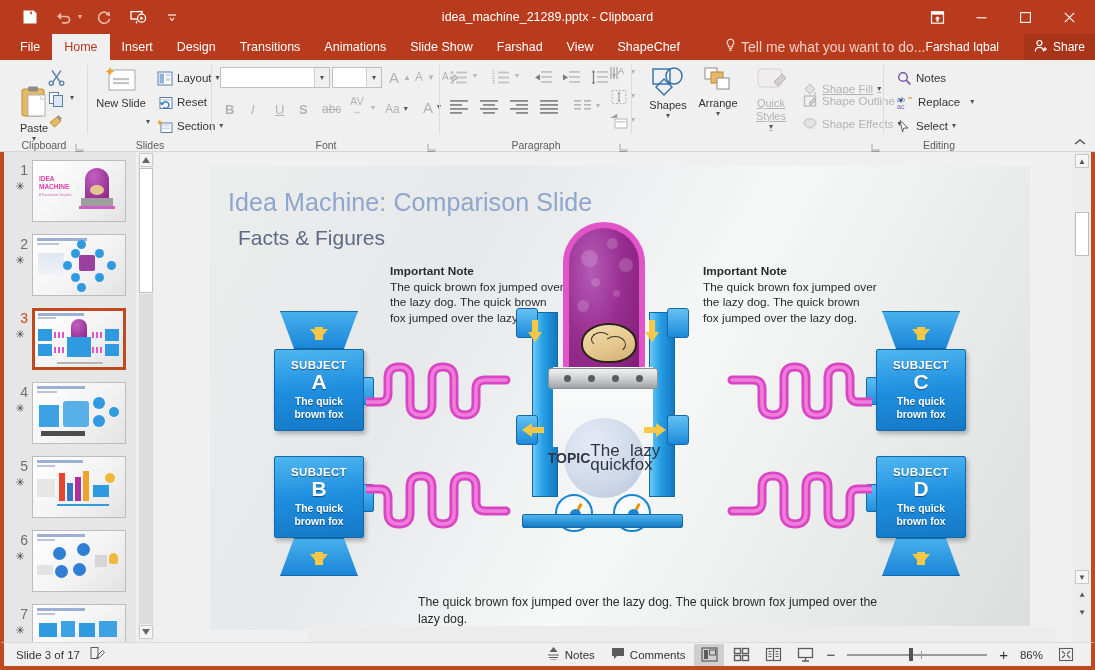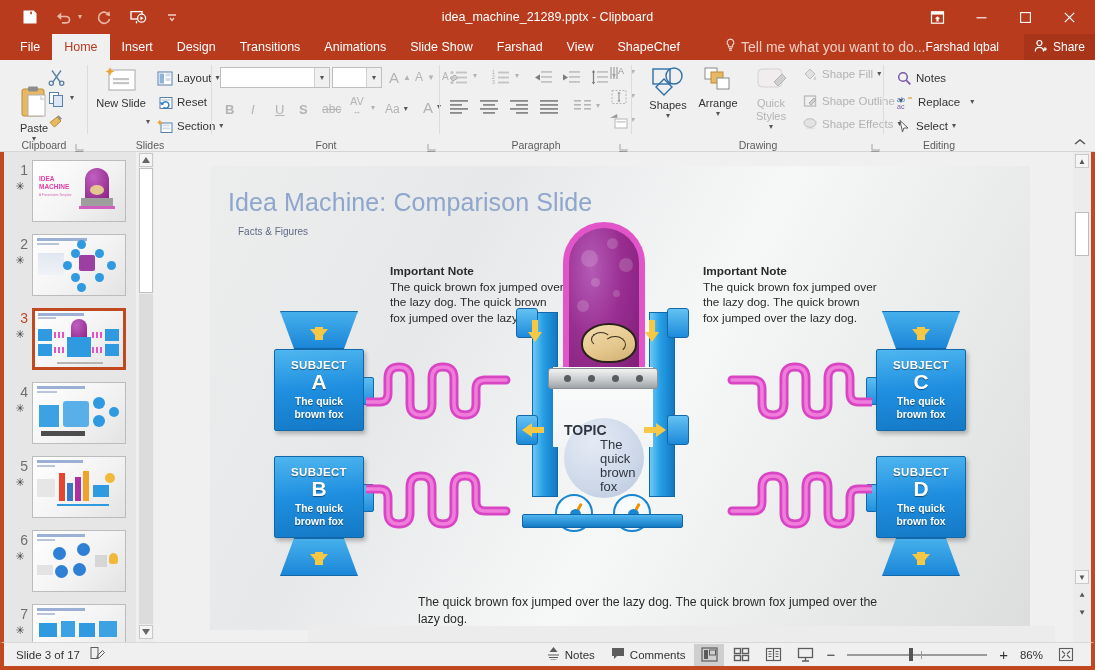--- a/index.html
+++ b/index.html
@@ -117,21 +117,21 @@
   .slide {
     position:absolute; left:54px; top:14px; width:820px; height:464px;
     background:linear-gradient(118deg,#eceded 0%,#e7e8e9 28%,#f6f7f7 55%,#dcdddd 100%);
     overflow:hidden;
   }
   .slide-title {
     position:absolute; left:18px; top:22px; font-size:25px; color:#8ea5cd; letter-spacing:.1px;
     font-family:"Liberation Sans", sans-serif;
   }
   .slide-sub {
-    position:absolute; left:28px; top:60px; font-size:10px; color:#5f6b85;
+    position:absolute; left:28px; top:60px; font-size:21px; color:#5f6b85;
   }
   .note {
     position:absolute; width:175px; font-size:11.8px; line-height:15.7px; color:#2b2b2b;
   }
   .note b { font-weight:bold; display:block; }
   .slide-caption {
     position:absolute; left:208px; top:428px; width:470px; font-size:12.3px; line-height:16.5px; color:#2b2b2b;
   }
 
   
@@ -190,24 +190,24 @@
   }
   .rail {
     position:absolute; left:38px; top:146px; width:110px; height:21px; border-radius:3px;
     background:linear-gradient(180deg,#f2f2f2 0%,#c9ccce 55%,#9ea3a6 100%);
     border:1px solid #8a9095; display:flex; align-items:center; justify-content:space-around; padding:0 6px;
   }
   .rail i { width:7px; height:7px; border-radius:50%; background:#575c60; display:block; }
   .topic {
     position:absolute; left:54px; top:196px; width:80px; height:80px; border-radius:50%;
     background:radial-gradient(circle at 36% 30%, #e5ebf5 0%, #ccd7e8 62%, #b6c4da 100%);
-    display:flex; flex-direction:column; justify-content:center; color:#303642;
+    display:flex; flex-direction:row; align-items:center; justify-content:center; color:#303642;
   }
   .topic .t1 { font-size:14px; font-weight:bold; }
-  .topic .t2 { font-size:13px; line-height:14px;margin-left:36px; }
+  .topic .t2 { font-size:17px; line-height:14px; }
   .gauge {
     position:absolute; width:38px; height:38px; border-radius:50%;
     background:radial-gradient(circle at 45% 40%, #ffffff 0%, #eef6fc 70%, #dbeaf6 100%);
     border:2px solid #1a86d2;
   }
   .gauge .hub { position:absolute; left:13px; top:13px; width:11px; height:11px; border-radius:50%; background:#1a86d2; }
   .gauge .needle {
     position:absolute; left:17px; top:6px; width:3px; height:14px; background:#f39200;
     transform-origin:50% 90%; transform:rotate(28deg); border-radius:2px;
   }
@@ -659,29 +659,29 @@
       </div>
       <div class="bigbtn" style="left:62px; top:6px; width:48px;">
         <svg width="34" height="30" viewBox="0 0 34 30">
             <rect x="4" y="2" width="12" height="11" fill="#fff" stroke="#8a8a8a"></rect>
             <rect x="10" y="6" width="12" height="11" fill="#e8b964" stroke="#b98c35"></rect>
             <rect x="16" y="12" width="12" height="11" fill="#fff" stroke="#8a8a8a"></rect>
           </svg>
         <span style="margin-top:1px;">Arrange</span>
         <span class="caret">▾</span>
       </div>
-      <div class="bigbtn" style="left:114px; top:6px; width:50px; color:#b3b3b3;">
+      <div class="bigbtn" style="left:114px; top:6px; width:50px; color:#b3b3b3;text-decoration:underline;">
         <svg width="34" height="30" viewBox="0 0 34 30">
             <rect x="4" y="3" width="24" height="18" rx="4" fill="#f1ecee" stroke="#d2d2d2"></rect>
             <path fill="#cfcfcf" stroke="#b5b5b5" d="M20 16l8-8 4 4-8 8z"></path>
           </svg>
         <span style="margin-top:1px;">Quick Styles</span>
         <span class="caret">▾</span>
       </div>
-      <div class="smallbtn dis" style="left:168px; top:3px;">
+      <div class="smallbtn dis" style="left:168px; top:18px;text-decoration:underline;">
         <svg width="15" height="14" viewBox="0 0 15 14">
             <path fill="#e0e0e0" stroke="#bdbdbd" d="M2 7l5-5 5 5-5 5z"></path>
             <path fill="#cfcfcf" d="M12 9c1.6 2 1.6 4-.5 4S11 11 12 9z"></path>
           </svg>
         <span>Shape Fill</span>
         <span class="caret">▾</span>
       </div>
       <div class="smallbtn dis" style="left:168px; top:30px;">
         <svg width="15" height="14" viewBox="0 0 15 14">
             <rect x="1.5" y="2" width="11" height="10" fill="none" stroke="#bdbdbd" stroke-width="1.4"></rect>
@@ -691,21 +691,20 @@
         <span class="caret">▾</span>
       </div>
       <div class="smallbtn dis" style="left:168px; top:53px;">
         <svg width="15" height="14" viewBox="0 0 15 14">
             <ellipse cx="7" cy="6" rx="6" ry="4.3" fill="#e2e2e2" stroke="#bdbdbd"></ellipse>
             <path fill="#cfcfcf" d="M2 10c3 2 8 2 11 0-3 3-8 3-11 0z"></path>
           </svg>
         <span>Shape Effects</span>
         <span class="caret">▾</span>
       </div>
-      <div class="glabel">Drawing</div>
       <div class="dlg">
         <svg width="10" height="10" viewBox="0 0 10 10">
             <path stroke="#666" fill="none" d="M1 8.5h8V6M2 1v6h6"></path>
           </svg>
       </div>
       <div class="gsep"></div>
     </div>
 
     <div class="rgroup" style="left:884px; width:110px;">
       <div class="smallbtn" style="left:10px; top:7px;">
@@ -995,21 +994,21 @@
               </svg>
           </div>
           <div style="position:absolute;left:134px;top:200px;">
             <svg width="22" height="16" viewBox="0 0 22 16">
                 <path fill="#f6c845" d="M0 5v6h12v4l10-7-10-7v4z"></path>
               </svg>
           </div>
           <div class="topic">
             <span class="t1">TOPIC</span>
             <span class="t2">The quick</span>
-            <span class="t2">brown fox</span>
+            <span class="t2">lazy fox</span>
           </div>
           <div class="gauge" style="left:45px; top:272px;">
             <div class="needle"></div>
             <div class="hub"></div>
           </div>
           <div class="gauge" style="left:103px; top:272px;">
             <div class="needle"></div>
             <div class="hub"></div>
           </div>
           <div style="position:absolute;left:12px;top:292px;width:161px;height:14px;background:linear-gradient(180deg,#4fb6ef,#1479c6);border:1px solid #1268a8;border-radius:2px;"></div>

